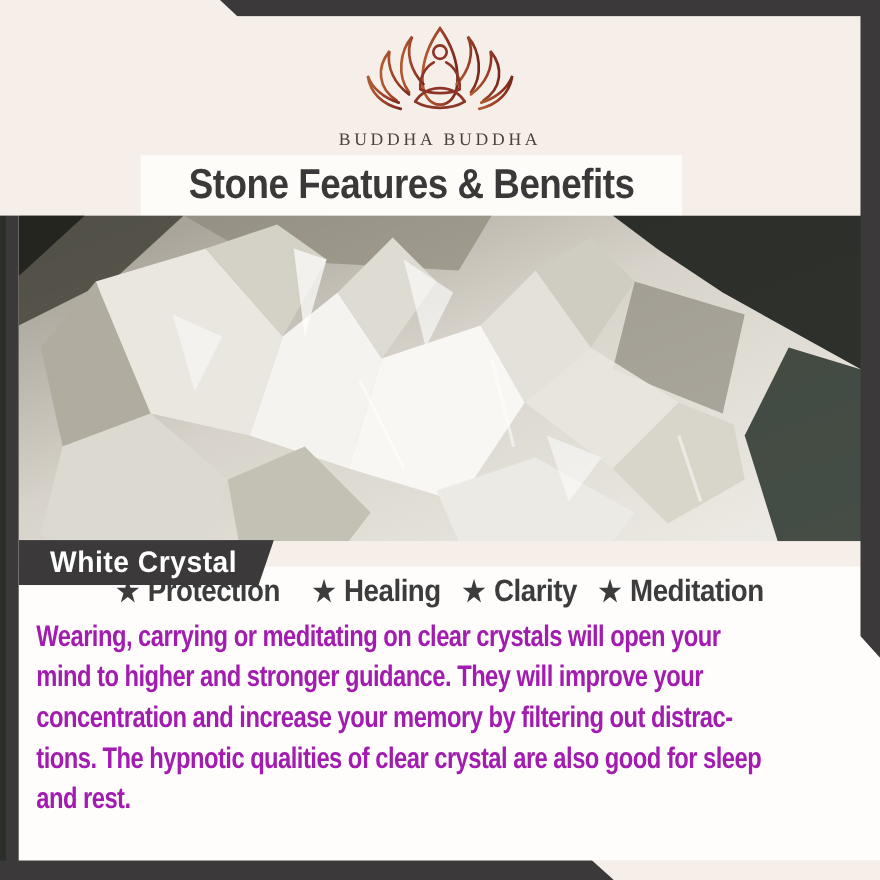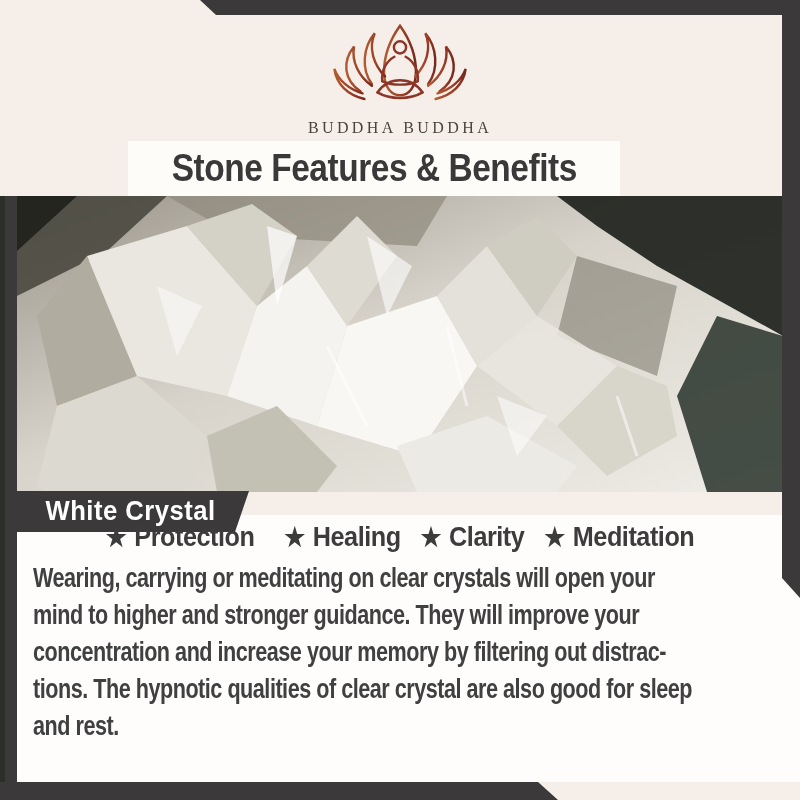--- a/index.html
+++ b/index.html
@@ -45,21 +45,21 @@
   
   .benefits{position:absolute;left:0;top:517px;width:800px;height:40px;
             display:flex;justify-content:center;align-items:center;}
   .benefits-inner{display:flex;align-items:center;white-space:nowrap;transform:scaleX(.9);
                   font-size:28px;font-weight:700;color:#3d3c3c;letter-spacing:-.5px;}
   .benefit{display:flex;align-items:center;margin:0 11px;}
   .benefit:first-child{margin-right:22px;}
   .benefit .star{margin-right:9px;font-size:26px;line-height:1;}
 
   
-  .desc{position:absolute;left:33px;top:560px;width:760px;color:#404040;}
+  .desc{position:absolute;left:33px;top:560px;width:760px;color:#a21caf;}
   .desc .line{font-size:27px;font-weight:700;letter-spacing:-.6px;line-height:37px;
               white-space:nowrap;transform:scaleX(.8);transform-origin:0 50%;}
 </style>
 </head>
 <body>
 
 <div class="canvas">
 
   <div class="white-bottom"></div>
 

